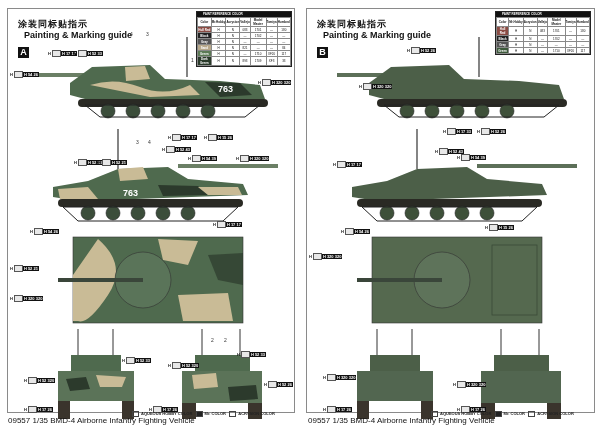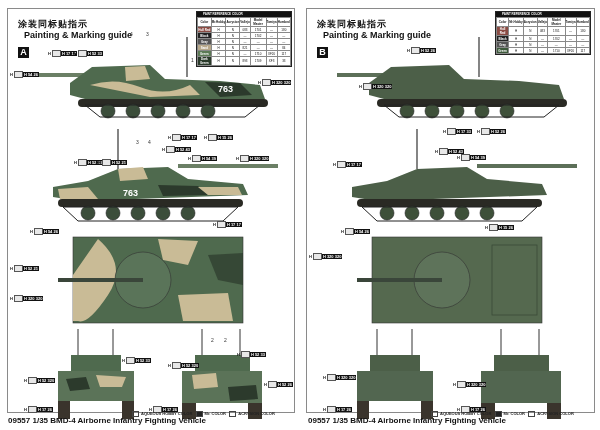--- a/index.html
+++ b/index.html
@@ -4,21 +4,21 @@
 <style>
   html,body{margin:0;padding:0;background:#ffffff;}
   body{width:600px;height:430px;position:relative;overflow:hidden;font-family:"Liberation Sans",sans-serif;color:#111;}
   .sheet{position:absolute;top:0;width:300px;height:430px;}
   .sheet.a{left:0;} .sheet.b{left:300px;}
   .frame{position:absolute;left:7px;top:8px;width:286px;height:403px;border:1px solid #8a8a8a;background:#fff;}
   .sheet.b .frame{left:6px;width:287px;}
   .cn-title{position:absolute;left:10px;top:9px;font-size:9px;font-weight:bold;letter-spacing:1px;}
   .en-title{position:absolute;left:10px;top:21px;font-size:9px;font-weight:bold;margin-left:6px;}
   .variant{position:absolute;left:10px;top:38px;width:11px;height:11px;background:#111;color:#fff;font-size:9px;font-weight:bold;text-align:center;line-height:11px;}
-  .caption{position:absolute;left:8px;top:416px;font-size:8px;font-weight:bold;white-space:nowrap;}
+  .caption{position:absolute;left:8px;top:416px;font-size:8px;font-weight:normal;white-space:nowrap;}
   .legend{position:absolute;top:402px;font-size:4px;font-weight:bold;white-space:nowrap;color:#222;}
   .legend .sw{display:inline-block;width:5px;height:4px;border:1px solid #444;vertical-align:middle;margin-right:2px;}
   .legend .sw.dark{background:#222;}
   
   .ctable{position:absolute;border:1px solid #222;background:#fff;}
   .ctable .hdr{background:#111;color:#fff;font-size:3px;font-weight:bold;height:5px;line-height:5px;padding-left:6px;}
   .ctable table{border-collapse:collapse;width:100%;}
   .ctable th,.ctable td{border:1px solid #888;font-size:3px;height:5px;padding:0;text-align:center;}
   .ctable th{height:6px;}
   .ctable td.sw{color:#fff;font-weight:bold;}

